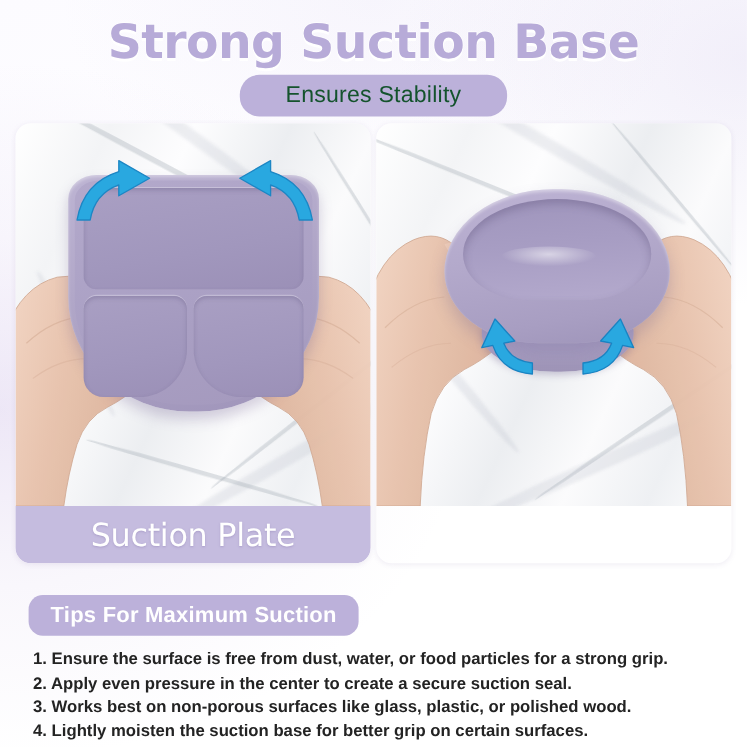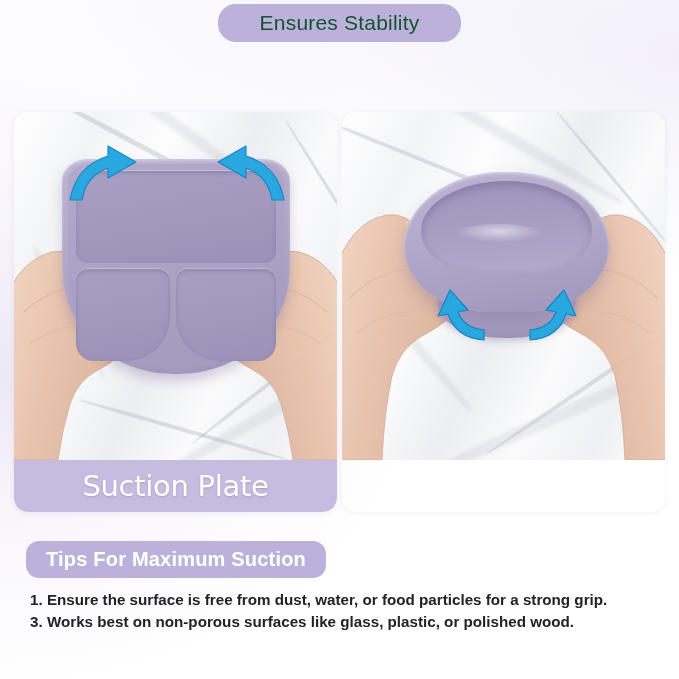--- a/index.html
+++ b/index.html
@@ -118,20 +118,21 @@
     font-size:15.2px;line-height:21.5px;color:#232323;
     white-space:nowrap;padding-left:4px;
   }
 </style>
 </head>
 <body>
 
 <div class="page">
 
   <div class="header">
+    <h1 class="title">Strong Suction Base</h1>
     <div class="subtitle-wrap">
       <div class="subtitle">Ensures Stability</div>
     </div>
   </div>
 
   <div class="panels">
 
     <div class="panel">
       <div class="photo">
 
@@ -251,17 +252,19 @@
         </svg>
 
       </div>
     </div>
   </div>
 
   <div class="tips">
     <div class="tips-badge">Tips For Maximum Suction</div>
     <ul class="tips-list">
       <li>1. Ensure the surface is free from dust, water, or food particles for a strong grip.</li>
+      <li>2. Apply even pressure in the center to create a secure suction seal.</li>
       <li>3. Works best on non-porous surfaces like glass, plastic, or polished wood.</li>
+      <li>4. Lightly moisten the suction base for better grip on certain surfaces.</li>
     </ul>
   </div>
 
 </div>
 
 </body></html>

